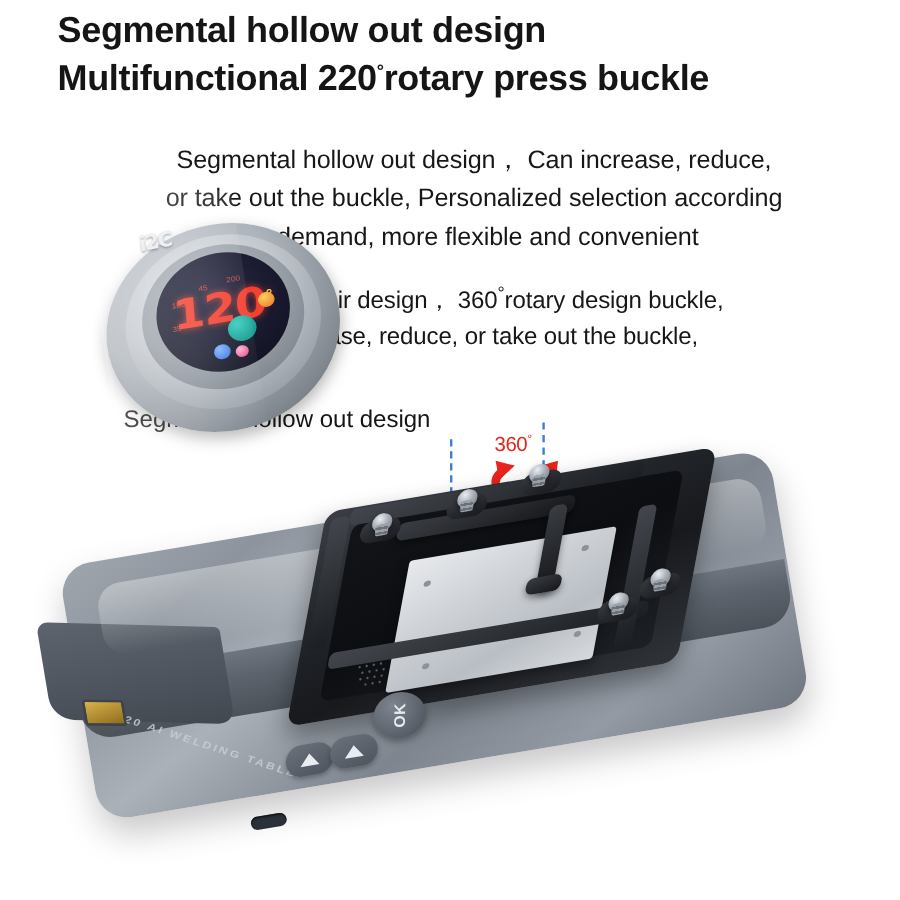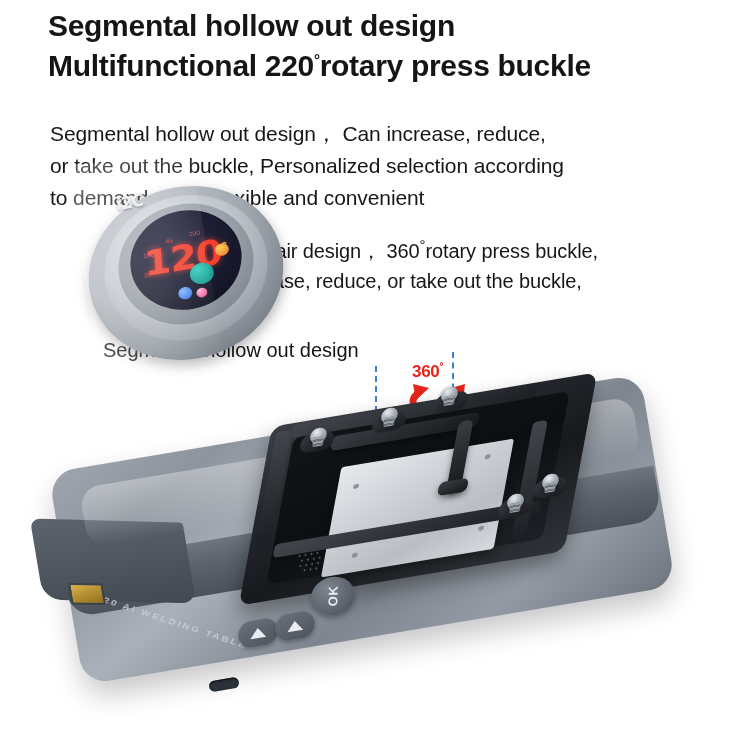--- a/index.html
+++ b/index.html
@@ -19,21 +19,21 @@
     font-size:30px;line-height:40px;font-weight:600;letter-spacing:-0.3px;
     color:#151515;
   }
   .headline .ln{display:block;white-space:nowrap;}
   .deg{font-size:15px;vertical-align:super;line-height:0;}
 
   .para1{
     position:absolute;left:50px;top:118px;width:690px;
     font-size:21px;line-height:32px;color:#171717;letter-spacing:-0.1px;
   }
-  .para1 .ln{display:block;white-space:nowrap;}
+  .para1 .ln{display:block;white-space:nowrap;text-align:center;}
 
   .para2{
     position:absolute;left:150px;top:236px;width:470px;
     font-size:20px;line-height:30px;color:#171717;text-align:center;letter-spacing:-0.1px;
   }
   .para2 .ln{display:block;white-space:nowrap;}
 
   .label-seg{
     position:absolute;left:103px;top:337px;
     font-size:20px;line-height:26px;color:#151515;white-space:nowrap;
@@ -46,21 +46,21 @@
   .callout-h{
     position:absolute;height:0;border-top:2px dashed #2f6fc9;
   }
   .dot{
     position:absolute;width:11px;height:11px;border-radius:50%;
     background:#1569d8;box-shadow:0 0 0 1.5px rgba(255,255,255,.55);
   }
 
   .deg360{
     position:absolute;left:412px;top:361px;
-    color:#e8241c;font-size:17px;font-weight:700;letter-spacing:-0.3px;
+    color:#e8241c;font-size:17px;font-weight:400;letter-spacing:-0.3px;
     white-space:nowrap;
   }
   .deg360 sup{font-size:10px;}
 
   .rot-ring{position:absolute;left:403px;top:378px;width:72px;height:46px;}
 
   
   .device-wrap{position:absolute;left:0;top:330px;width:750px;height:420px;}
 
   
@@ -255,21 +255,21 @@
     <span class="ln"><span>Multifunctional 220</span><span class="deg">°</span><span>rotary press buckle</span></span>
   </div>
 
   <div class="para1">
     <span class="ln">Segmental hollow out design， Can increase, reduce,</span>
     <span class="ln">or take out the buckle, Personalized selection according</span>
     <span class="ln">to demand, more flexible and convenient</span>
   </div>
 
   <div class="para2">
-    <span class="ln"><span>hang in the air design， 360</span><span class="deg">°</span><span>rotary press buckle,</span></span>
+    <span class="ln"><span>hang in the air design， 360</span><span class="deg">°</span><span>rotary design buckle,</span></span>
     <span class="ln">Can increase, reduce, or take out the buckle,</span>
   </div>
 
   <div class="label-seg">Segmental hollow out design</div>
 
   <div class="callout-v" style="left:375px;top:366px;height:76px;"></div>
   <div class="callout-h" style="left:322px;top:442px;width:54px;"></div>
   <div class="dot" style="left:370px;top:437px;"></div>
   <div class="dot" style="left:317px;top:437px;"></div>
 

